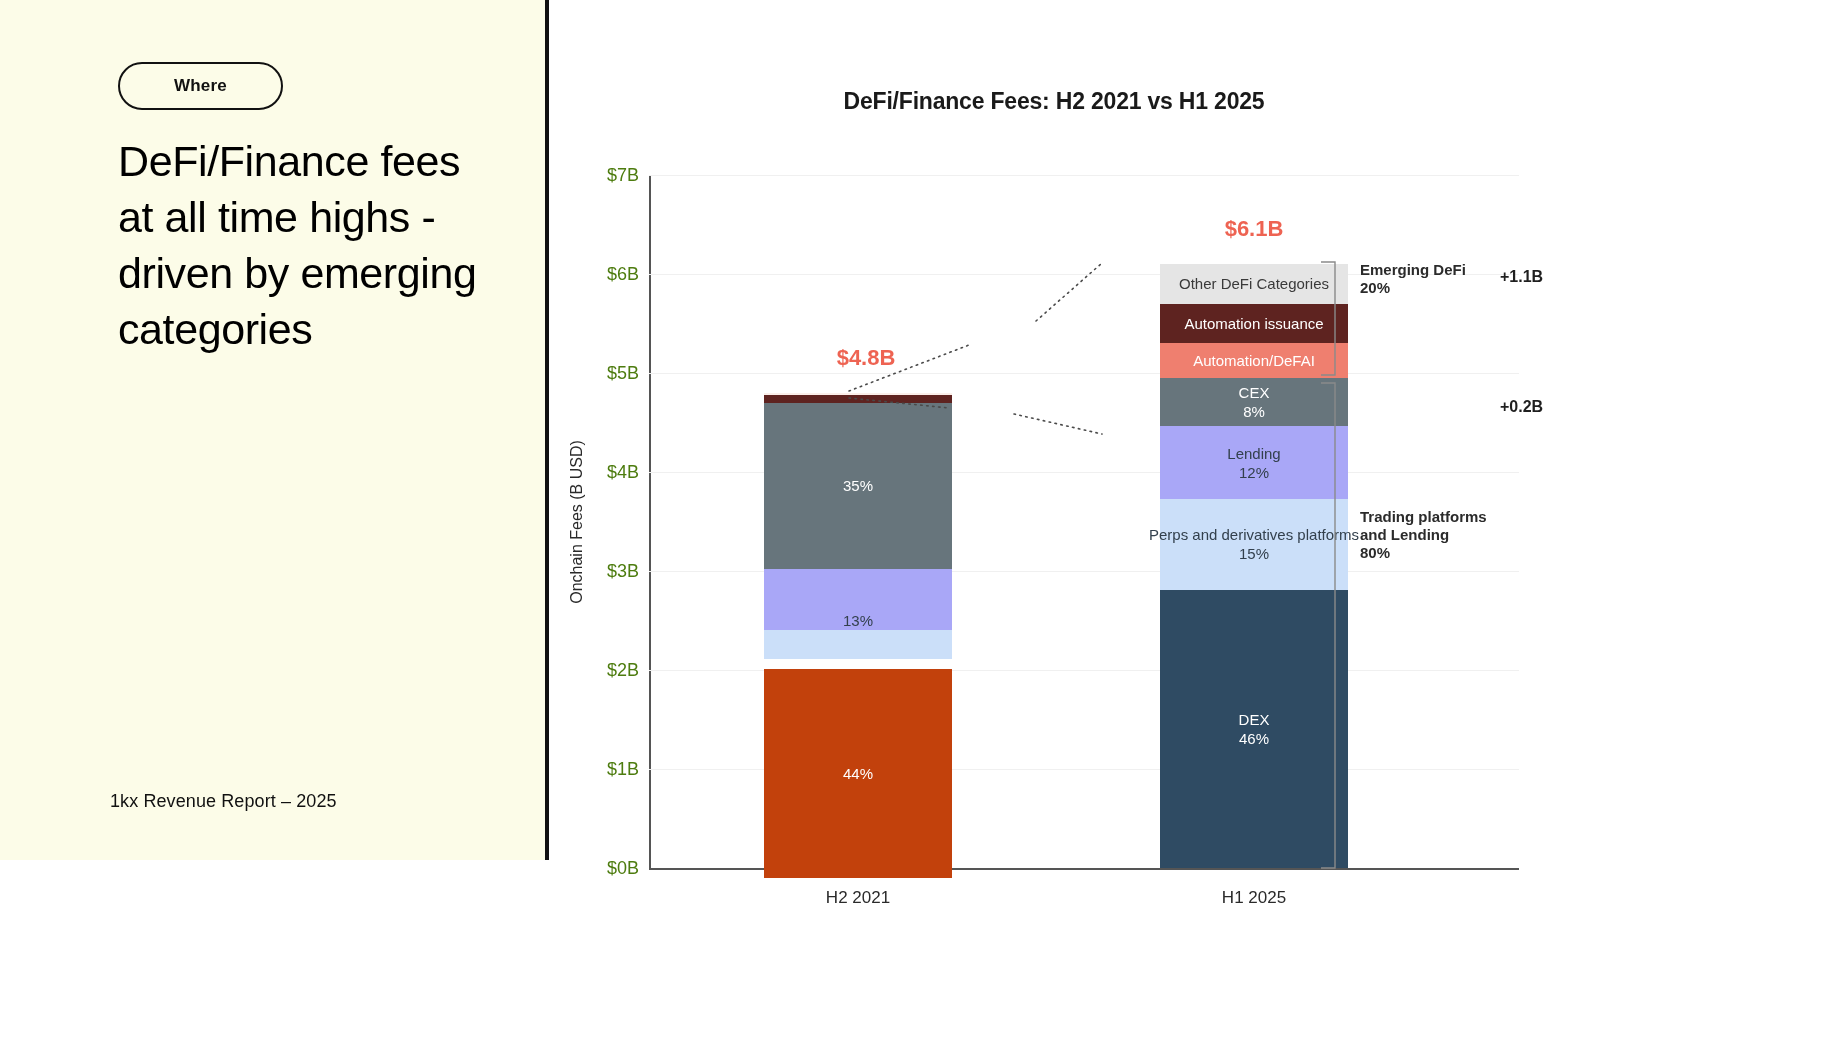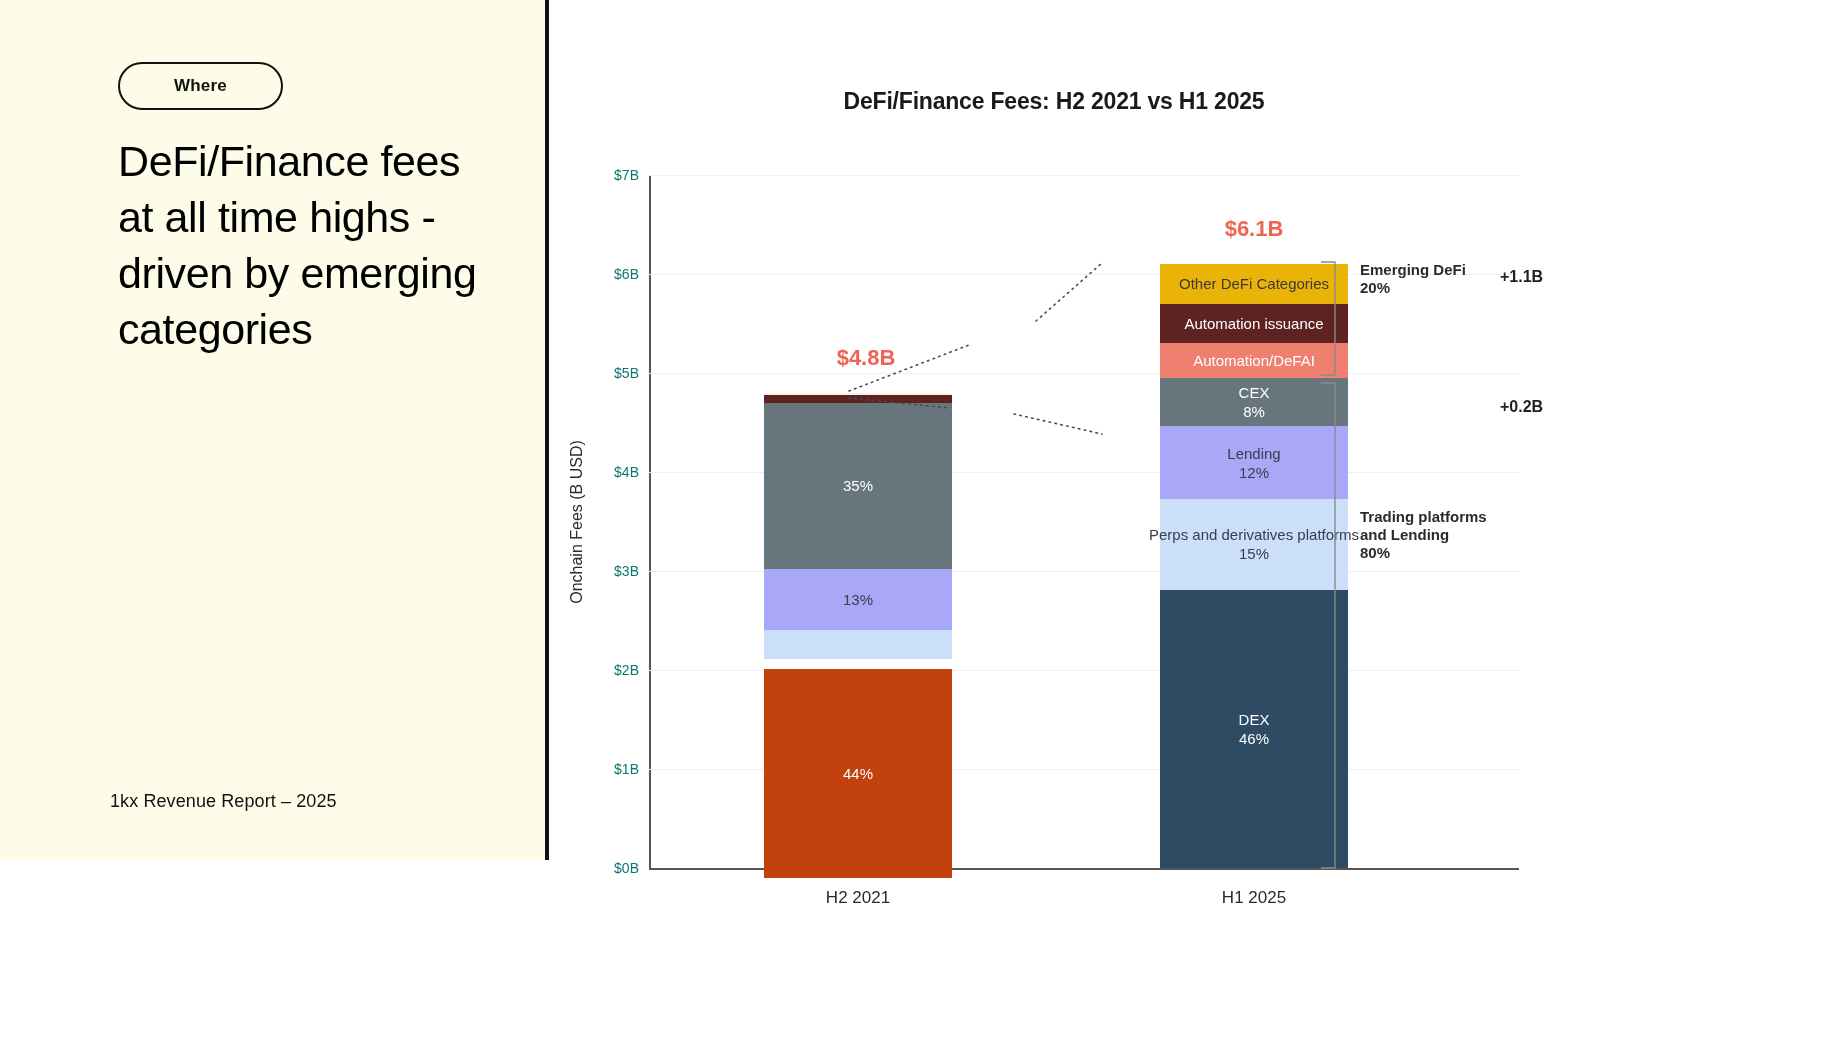--- a/index.html
+++ b/index.html
@@ -97,22 +97,22 @@
     position: absolute;
     left: 0px; top: 693px;
     width: 870px; height: 1.5px;
     background: #555555;
   }
   .ytick {
     position: absolute;
     right: 100%;
     margin-right: 10px;
     transform: translateY(-50%);
-    font-size: 14px;
-    color: #0f766e;
+    font-size: 18px;
+    color: #4d7c0f;
     white-space: nowrap;
   }
   #ylabel {
     position: absolute;
     left: -72px;
     top: 50%;
     transform: translate(-50%, -50%) rotate(-90deg);
     transform-origin: center center;
     font-size: 16px;
     color: #2a2a2a;
@@ -216,21 +216,21 @@
     <div id="xticks">
         <div class="xtick" style="left: 209px;">H2 2021</div>
         <div class="xtick" style="left: 605px;">H1 2025</div>
       </div>
     <div id="bars">
         <div class="bar" style="left: 115px; width: 188px; top: 0px; height: 693px;">
           <div class="seg" style="background: #c2410c; top: 494px; height: 208.89px;">
             <div class="seg-pct" style="color: rgb(255, 255, 255);">44%</div>
           </div>
           <div class="seg" style="background: rgb(203, 223, 249); top: 455.4px; height: 28.71px;"></div>
-          <div class="seg" style="background: rgb(169, 167, 247); top: 394.02px; height: 61.38px;">
+          <div class="seg" style="background: rgb(169, 167, 247); top: 394.02px; height: 61.38px; justify-content: flex-end;">
             <div class="seg-pct" style="color: rgb(51, 64, 77);">13%</div>
           </div>
           <div class="seg" style="background: rgb(103, 117, 124); top: 227.7px; height: 166.32px;">
             <div class="seg-pct" style="color: rgb(255, 255, 255);">35%</div>
           </div>
           <div class="seg" style="background: rgb(94, 35, 32); top: 219.78px; height: 7.92px;"></div>
           <div class="seg" style="background: rgb(251, 239, 234); top: 217.8px; height: 1.98px;"></div>
         </div>
         <div class="bar" style="left: 511px; width: 188px; top: 0px; height: 693px;">
           <div class="seg" style="background: rgb(47, 75, 99); top: 414.81px; height: 278.19px;">
@@ -248,21 +248,21 @@
           <div class="seg" style="background: rgb(103, 117, 124); top: 202.95px; height: 48.51px;">
             <div class="seg-label" style="color: rgb(255, 255, 255);">CEX</div>
             <div class="seg-pct" style="color: rgb(255, 255, 255);">8%</div>
           </div>
           <div class="seg" style="background: rgb(239, 127, 111); top: 168.3px; height: 34.65px;">
             <div class="seg-label" style="color: rgb(255, 255, 255);">Automation/DeFAI</div>
           </div>
           <div class="seg" style="background: rgb(94, 35, 32); top: 128.7px; height: 39.6px;">
             <div class="seg-label" style="color: rgb(255, 255, 255);">Automation issuance</div>
           </div>
-          <div class="seg" style="background: #eab308; top: 89.1px; height: 39.6px;">
+          <div class="seg" style="background: #e5e5e5; top: 89.1px; height: 39.6px;">
             <div class="seg-label" style="color: rgb(58, 58, 58);">Other DeFi Categories</div>
           </div>
         </div>
       </div>
     <div id="totals">
         <div class="total-label" style="left: 217px; top: 169.8px;">$4.8B</div>
         <div class="total-label" style="left: 605px; top: 41.1px;">$6.1B</div>
       </div>
   </div>
 

